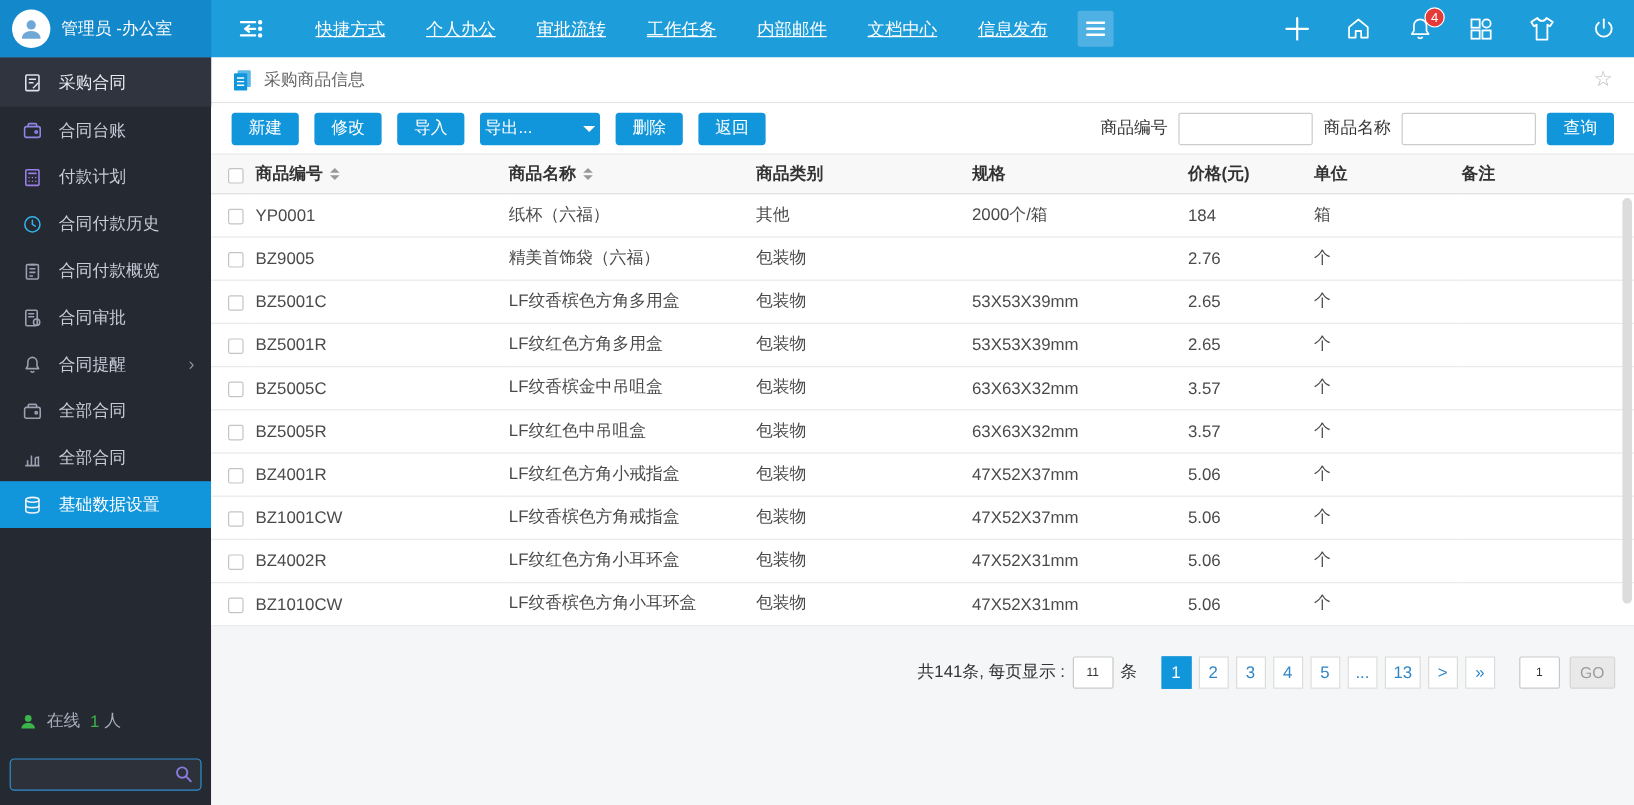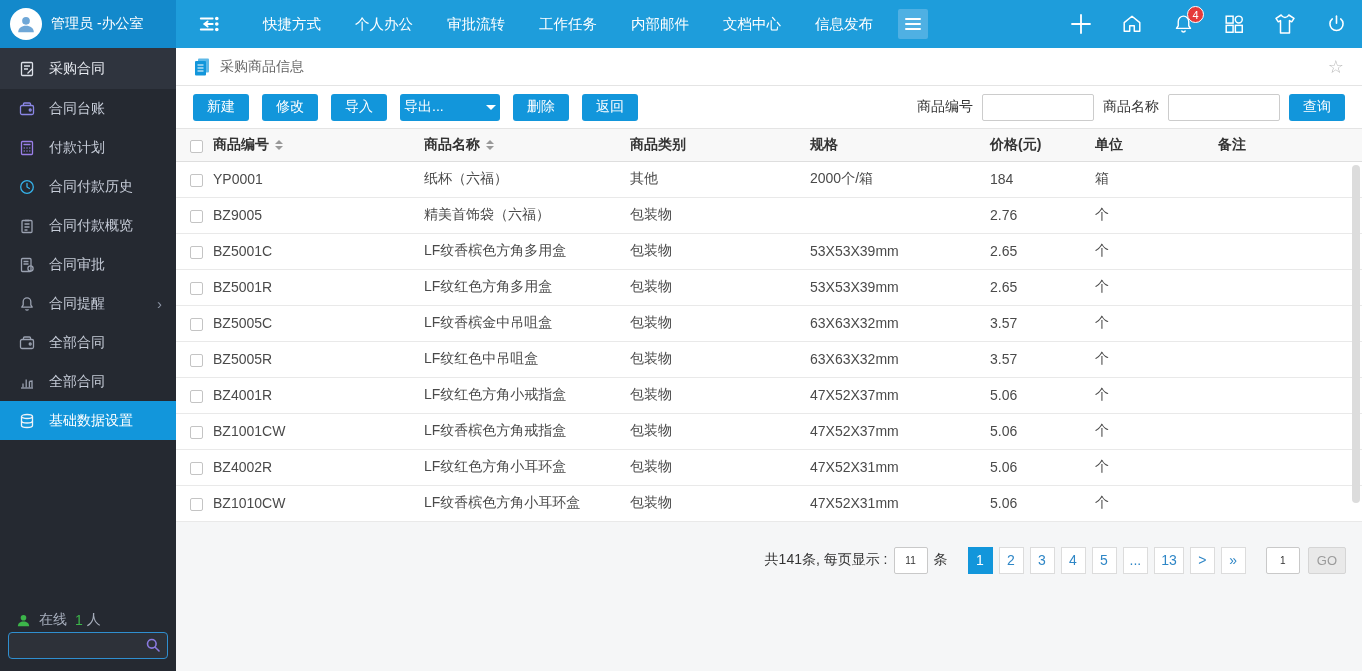--- a/index.html
+++ b/index.html
@@ -8,40 +8,40 @@
   .app { width:1362px; height:671px; display:flex; flex-direction:column; }
 
   
   .topbar { height:48px; display:flex; flex:none; background:#1e9ddb; color:#fff; }
   .topbar-left { width:176px; flex:none; background:#1389cb; display:flex; align-items:center; padding-left:10px; gap:9px; }
   .avatar { width:32px; height:32px; border-radius:50%; background:#fff; display:flex; align-items:center; justify-content:center; flex:none; }
   .user-name { font-size:14px; white-space:nowrap; }
   .topbar-main { flex:1; display:flex; align-items:center; padding:0 14px 0 18px; }
   .collapse-btn { width:30px; height:30px; display:flex; align-items:center; justify-content:center; cursor:pointer; margin-right:22px; }
   .top-menu { display:flex; align-items:center; }
-  .top-menu-item { padding:0 17px; height:48px; display:flex; align-items:center; cursor:pointer; white-space:nowrap; font-size:14.5px; }
+  .top-menu-item { padding:0 17px; height:48px; display:flex; align-items:center; cursor:pointer; white-space:nowrap; font-size:14.5px;text-decoration:underline; }
   .more-btn { width:30px; height:30px; background:#4fb0e3; border-radius:2px; display:flex; align-items:center; justify-content:center; margin-left:8px; cursor:pointer; }
   .topbar-icons { margin-left:auto; display:flex; align-items:center; gap:27px; }
   .tb-ico { position:relative; width:24px; height:24px; display:flex; align-items:center; justify-content:center; cursor:pointer; }
   .badge { position:absolute; top:-6px; right:-9px; min-width:17px; height:17px; border-radius:9px; background:#e53a3a; border:1px solid #fff; color:#fff; font-size:11px; display:flex; align-items:center; justify-content:center; padding:0 3px; }
 
   
   .body-row { flex:1; display:flex; min-height:0; }
 
   
   .sidebar { width:176px; flex:none; background:#252931; display:flex; flex-direction:column; color:#c6ccd8; }
   .s-item { height:39px; display:flex; align-items:center; padding-left:18px; gap:13px; cursor:pointer; font-size:14px; position:relative; }
   .s-item.first { height:41px; background:#2f343e; color:#e8ebf1; }
   .s-item.active { background:#1296db; color:#fff; }
   .s-ico { width:18px; height:18px; display:flex; align-items:center; justify-content:center; flex:none; }
   .c-white { color:#dde1e9; } .c-purple { color:#8b87e6; } .c-violet { color:#9a7fe8; }
   .c-cyan { color:#35b2ea; } .c-gray { color:#9aa1b0; } .c-wht2 { color:#f0f3f7; }
   .s-chevron { position:absolute; right:14px; color:#8b93a3; font-size:15px; }
   .sidebar-bottom { margin-top:auto; padding:0 8px 12px 8px; }
-  .online-row { display:flex; align-items:center; gap:8px; padding:0 8px; margin-bottom:3px; color:#a7aebc; font-size:14px; }
+  .online-row { display:flex; align-items:center; gap:8px; padding:0 8px; margin-bottom:22px; color:#a7aebc; font-size:14px; }
   .online-count { color:#3cb54a; }
   .side-search { position:relative; }
   .side-search input { width:100%; height:27px; background:rgba(255,255,255,0.04); border:1px solid #2f8fd0; border-radius:4px; outline:none; color:#d7dbe4; padding:0 28px 0 8px; font-size:13px; }
   .side-search .mag { position:absolute; right:7px; top:5px; color:#8a7ae0; }
 
   
   .main { flex:1; display:flex; flex-direction:column; background:#f5f6f7; min-width:0; }
   .page-header { height:38px; flex:none; background:#fff; border-bottom:1px solid #e4e4e4; display:flex; align-items:center; padding:0 18px; gap:10px; }
   .page-title { color:#666; font-size:14px; }
   .fav-star { margin-left:auto; color:#b9b9b9; font-size:18px; cursor:pointer; }

